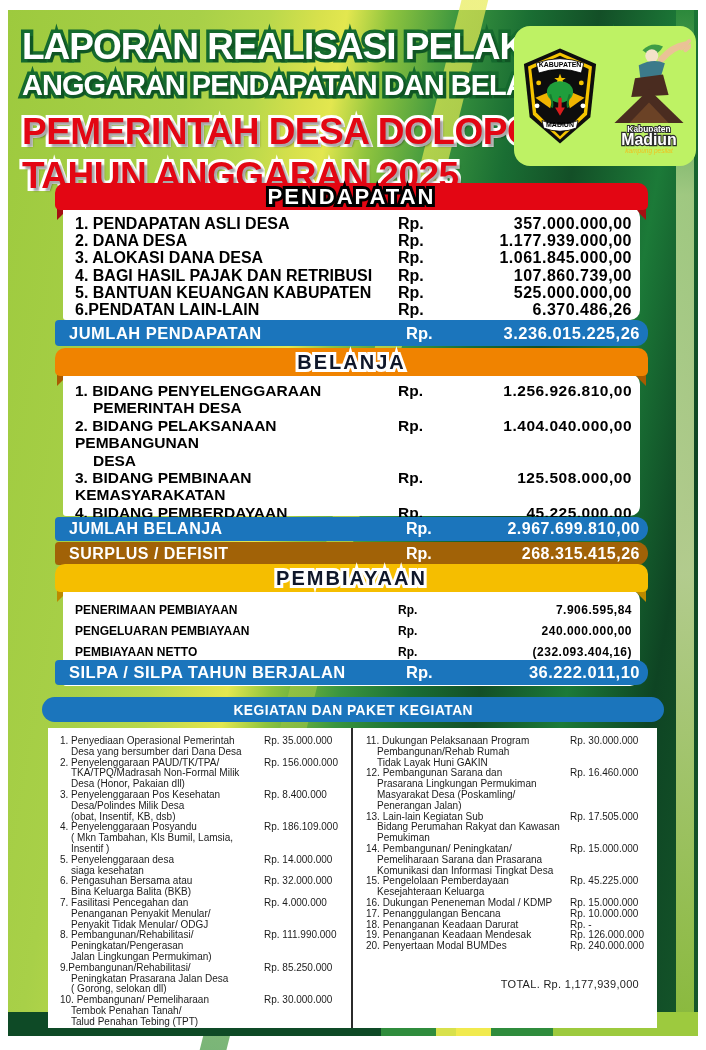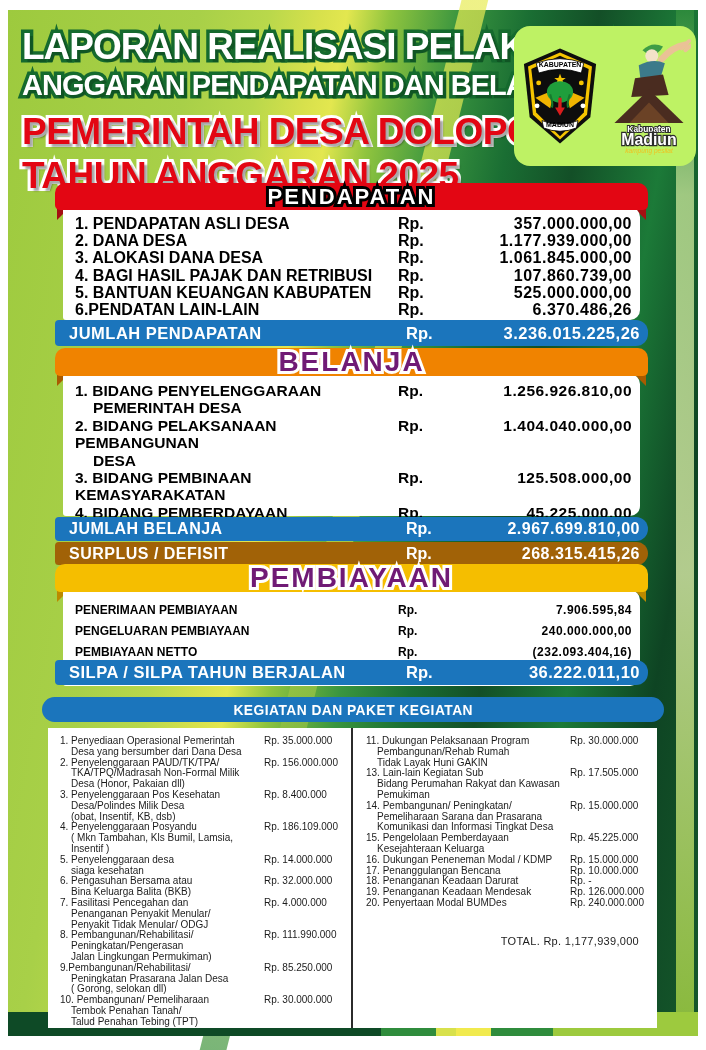--- a/index.html
+++ b/index.html
@@ -58,21 +58,21 @@
     display:flex; align-items:center; justify-content:space-evenly;
   }
   .logo-panel svg { display:block; }
 
   
   .bar { position:absolute; left:55px; width:593px; z-index:4;
          display:flex; align-items:center; justify-content:center; }
   .bar.head { border-radius:10px 10px 5px 5px; }
   .sec-title-white { color:#fff; font-weight:bold; font-size:22px; letter-spacing:2px;
     -webkit-text-stroke:6px #000; paint-order:stroke fill; }
-  .sec-title-black { color:#701a75; font-weight:bold; font-size:28px; letter-spacing:2px;
+  .sec-title-black { color:#0f172a; font-weight:bold; font-size:20px; letter-spacing:2px;
     -webkit-text-stroke:6px #fff; paint-order:stroke fill; }
   .fold { position:absolute; width:0; height:0; z-index:2; }
 
   .whitebox { position:absolute; left:63px; width:577px; background:#fff; z-index:3;
               border-radius:3px 10px 10px 3px; }
 
   .m-rows { padding:8px 8px 0 12px; }
   .m-row { display:flex; align-items:flex-start; color:#000; font-weight:bold; }
   .m-label { flex:1; }
   .m-label .cont { padding-left:18px; }
@@ -404,20 +404,29 @@
     <div class="kg-item">
           <div class="kg-text">
             <div>11. Dukungan Pelaksanaan Program</div>
             <div class="cont">Pembangunan/Rehab Rumah</div>
             <div class="cont">Tidak Layak Huni  GAKIN</div>
           </div>
           <div class="kg-val">Rp. 30.000.000</div>
         </div>
         <div class="kg-item">
           <div class="kg-text">
+            <div>12. Pembangunan Sarana dan</div>
+            <div class="cont">Prasarana Lingkungan Permukiman</div>
+            <div class="cont">Masyarakat Desa (Poskamling/</div>
+            <div class="cont">Penerangan Jalan)</div>
+          </div>
+          <div class="kg-val">Rp. 16.460.000</div>
+        </div>
+        <div class="kg-item">
+          <div class="kg-text">
             <div>13. Lain-lain Kegiatan Sub</div>
             <div class="cont">Bidang Perumahan Rakyat dan Kawasan</div>
             <div class="cont">Pemukiman</div>
           </div>
           <div class="kg-val">Rp. 17.505.000</div>
         </div>
         <div class="kg-item">
           <div class="kg-text">
             <div>14. Pembangunan/ Peningkatan/</div>
             <div class="cont">Pemeliharaan Sarana dan Prasarana</div>

